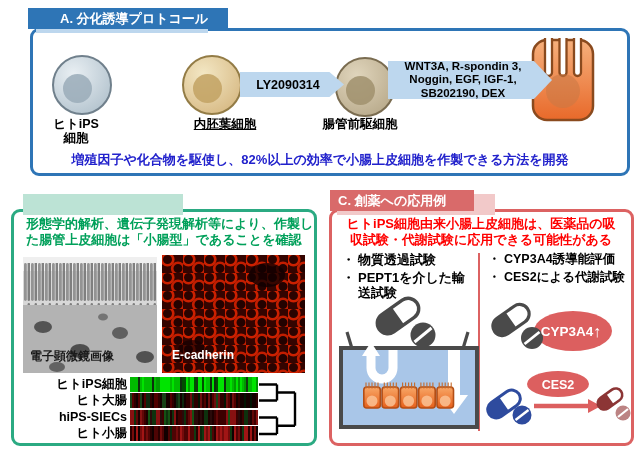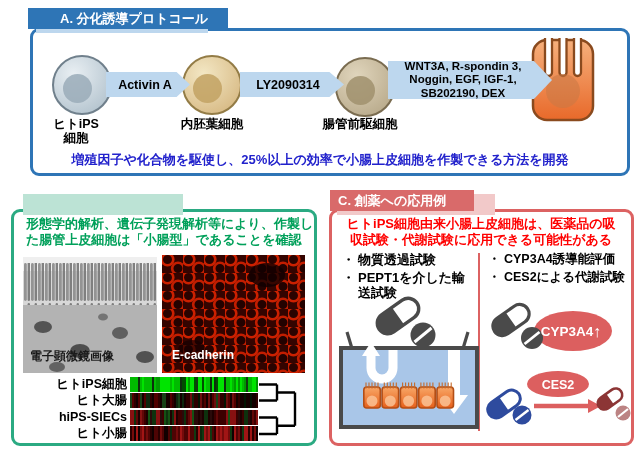--- a/index.html
+++ b/index.html
@@ -47,24 +47,20 @@
   <div class="cell" style="left:52px;top:55px;background:radial-gradient(circle at 35% 30%,#E9EFF3,#A9BBC7);border:2px solid #70808C;">
     <div class="nuc" style="background:#9AACB9;opacity:.85;"></div>
   </div>
   <div class="cell" style="left:182px;top:55px;background:radial-gradient(circle at 35% 30%,#F3E7C4,#D2B178);border:2px solid #937C46;">
     <div class="nuc" style="background:#C2A263;opacity:.85;"></div>
   </div>
   <div class="cell" style="left:335px;top:57px;background:radial-gradient(circle at 35% 30%,#E0D5BC,#B1A282);border:2px solid #7A6C50;">
     <div class="nuc" style="background:#A0906D;opacity:.85;"></div>
   </div>
 
-  <div class="flowarrow" style="left:106px;top:72px;width:78px;height:25px;font-size:12.5px;padding-right:6px;
-              clip-path:polygon(0 0,84% 0,100% 50%,84% 100%,0 100%);">
-    <span>Activin A</span>
-  </div>
   <div class="flowarrow" style="left:240px;top:72px;width:96px;height:25px;font-size:12.5px;padding-right:8px;
               clip-path:polygon(0 0,86% 0,100% 50%,86% 100%,0 100%);">
     <span>LY2090314</span>
   </div>
   <div class="flowarrow" style="left:388px;top:61px;width:150px;height:38px;font-size:11.5px;line-height:13.5px;padding-right:14px;
               clip-path:polygon(0 0,89% 0,100% 50%,89% 100%,0 100%);">
     <span>WNT3A, R-spondin 3,</span>
     <span>Noggin, EGF, IGF-1,</span>
     <span>SB202190, DEX</span>
   </div>
@@ -80,28 +76,28 @@
     <rect x="14" y="-4" width="7" height="42" rx="3.5" fill="#fff" stroke="#8A4A1E" stroke-width="2.3"></rect>
     <rect x="28.5" y="-4" width="7" height="42" rx="3.5" fill="#fff" stroke="#8A4A1E" stroke-width="2.3"></rect>
     <rect x="43" y="-4" width="7" height="42" rx="3.5" fill="#fff" stroke="#8A4A1E" stroke-width="2.3"></rect>
     <circle cx="32" cy="53" r="17" fill="#C87846" opacity="0.55"></circle>
   </svg>
 
   <div class="stage-label" style="left:36px;top:117px;width:80px;">
     <div>ヒトiPS</div>
       <div>細胞</div>
   </div>
-  <div class="stage-label" style="left:160px;top:117px;width:104px;">
+  <div class="stage-label" style="left:173px;top:117px;width:104px;text-decoration:underline;">
     <div>内胚葉細胞</div>
   </div>
   <div class="stage-label" style="left:305px;top:117px;width:110px;">
     <div>腸管前駆細胞</div>
   </div>
 
-  <div class="summary" style="top:151px;">増殖因子や化合物を駆使し、25%以上の効率で小腸上皮細胞を作製できる方法を開発</div>
+  <div class="summary" style="top:151px;">増殖因子や化合物を駆使し、82%以上の効率で小腸上皮細胞を作製できる方法を開発</div>
 
   <div class="tab-shadow" style="left:23px;top:194px;width:160px;height:21px;background:#BCE3D5;"></div>
   <div id="panelB" class="panel"></div>
 
   <div class="desc-green">形態学的解析、遺伝子発現解析等により、作製した腸管上皮細胞は「小腸型」であることを確認</div>
 
   <svg class="absvg" style="left:23px;top:257px;" width="134" height="116" viewBox="0 0 134 116">
     <defs>
       <pattern id="mv" width="7" height="44" patternUnits="userSpaceOnUse">
         <rect x="1" y="6" width="2.8" height="38" rx="1.4" fill="#8F8F8F"></rect>

